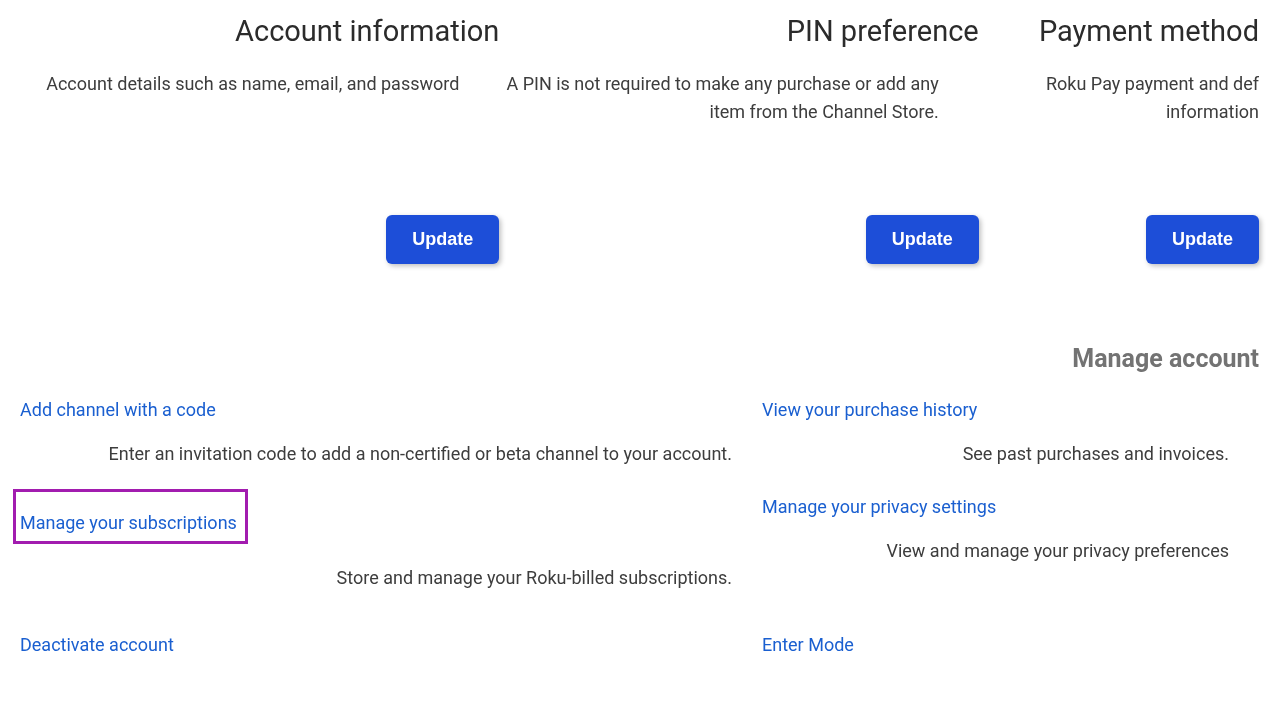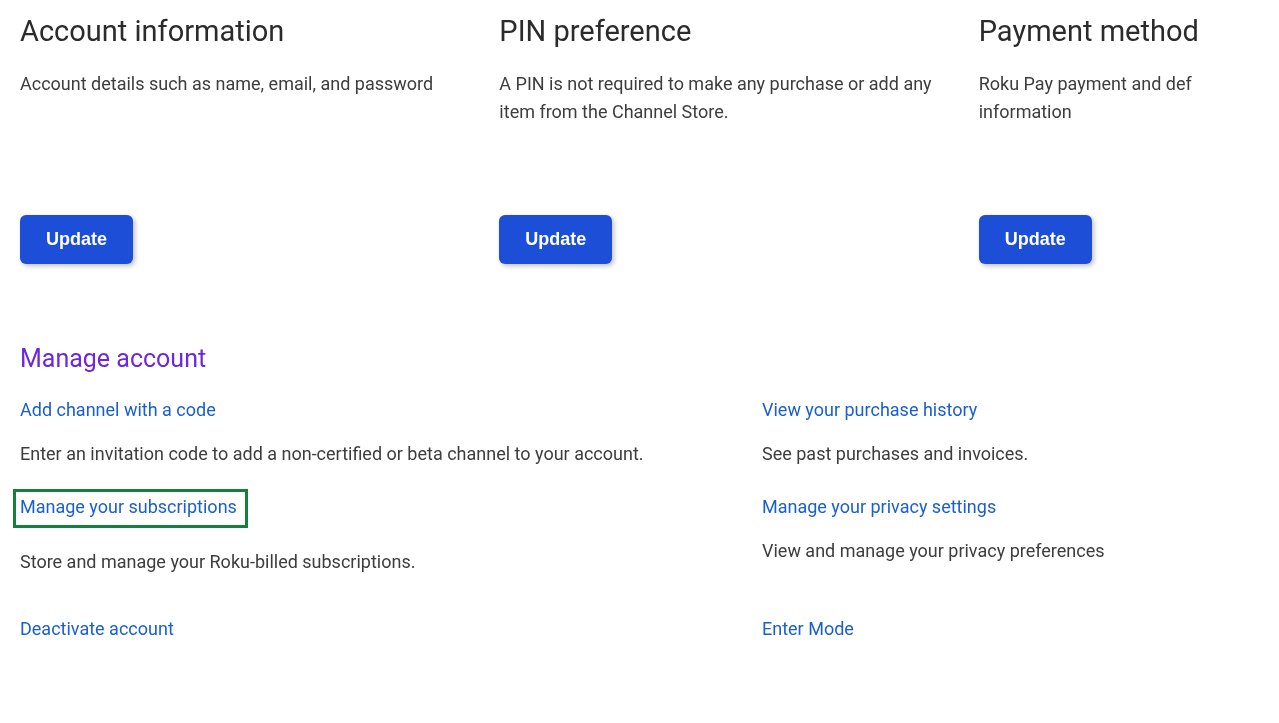--- a/index.html
+++ b/index.html
@@ -1,18 +1,19 @@
 <!DOCTYPE html>
 <html><head>
   <meta charset="utf-8">
   <style>
     * {
       margin: 0;
       padding: 0;
       box-sizing: border-box;
+      text-align: right;
     }
     body {
       font-family: "Segoe UI", -apple-system, BlinkMacSystemFont, Roboto, Helvetica, Arial, sans-serif;
       background: #ffffff;
       color: #3b3b3b;
       width: 1279px;
       overflow-x: hidden;
     }
     .container {
       padding: 14px 20px 20px 20px;
@@ -62,22 +63,22 @@
       border-radius: 6px;
       cursor: pointer;
       box-shadow: 2px 2px 5px rgba(0,0,0,0.25);
     }
     .top-row .card {
       min-height: 250px;
       justify-content: space-between;
     }
     .section-title {
       font-size: 25px;
-      font-weight: 400;
-      color: #6d28d9;
+      font-weight: 700;
+      color: #737373;
       margin-bottom: 26px;
     }
     .manage-grid {
       display: grid;
       grid-template-columns: 742px 1fr;
       column-gap: 0;
       row-gap: 28px;
       align-items: start;
     }
     .link-block {
@@ -93,22 +94,22 @@
       width: fit-content;
     }
     .link-desc {
       font-size: 18px;
       color: #3d3d3d;
       line-height: 1.55;
       margin-top: 20px;
       padding-right: 30px;
     }
     .highlighted {
-      border: 3px solid #15803d;
-      padding: 4px 8px 8px 4px;
+      border: 3px solid #a21caf;
+      padding: 20px 8px 8px 4px;
       margin-left: -7px;
       margin-top: -7px;
       width: fit-content;
     }
     .deactivate-block,
     .guestmode-block {
       margin-top: 14px;
     }
   </style>
 </head>

